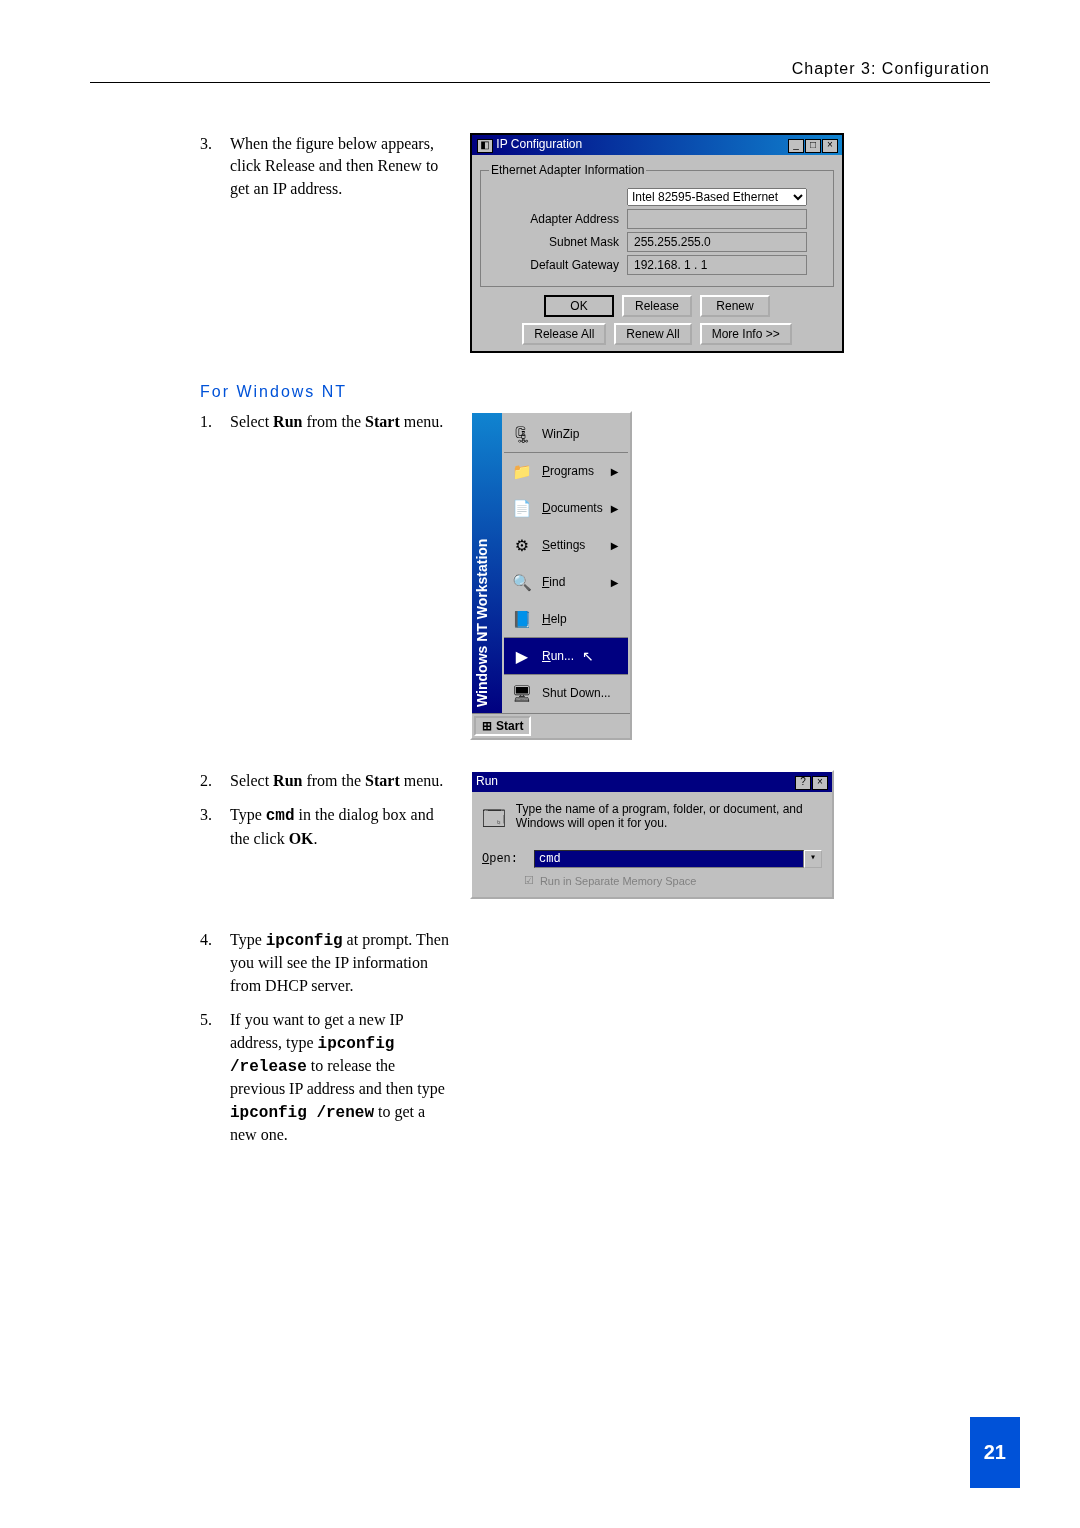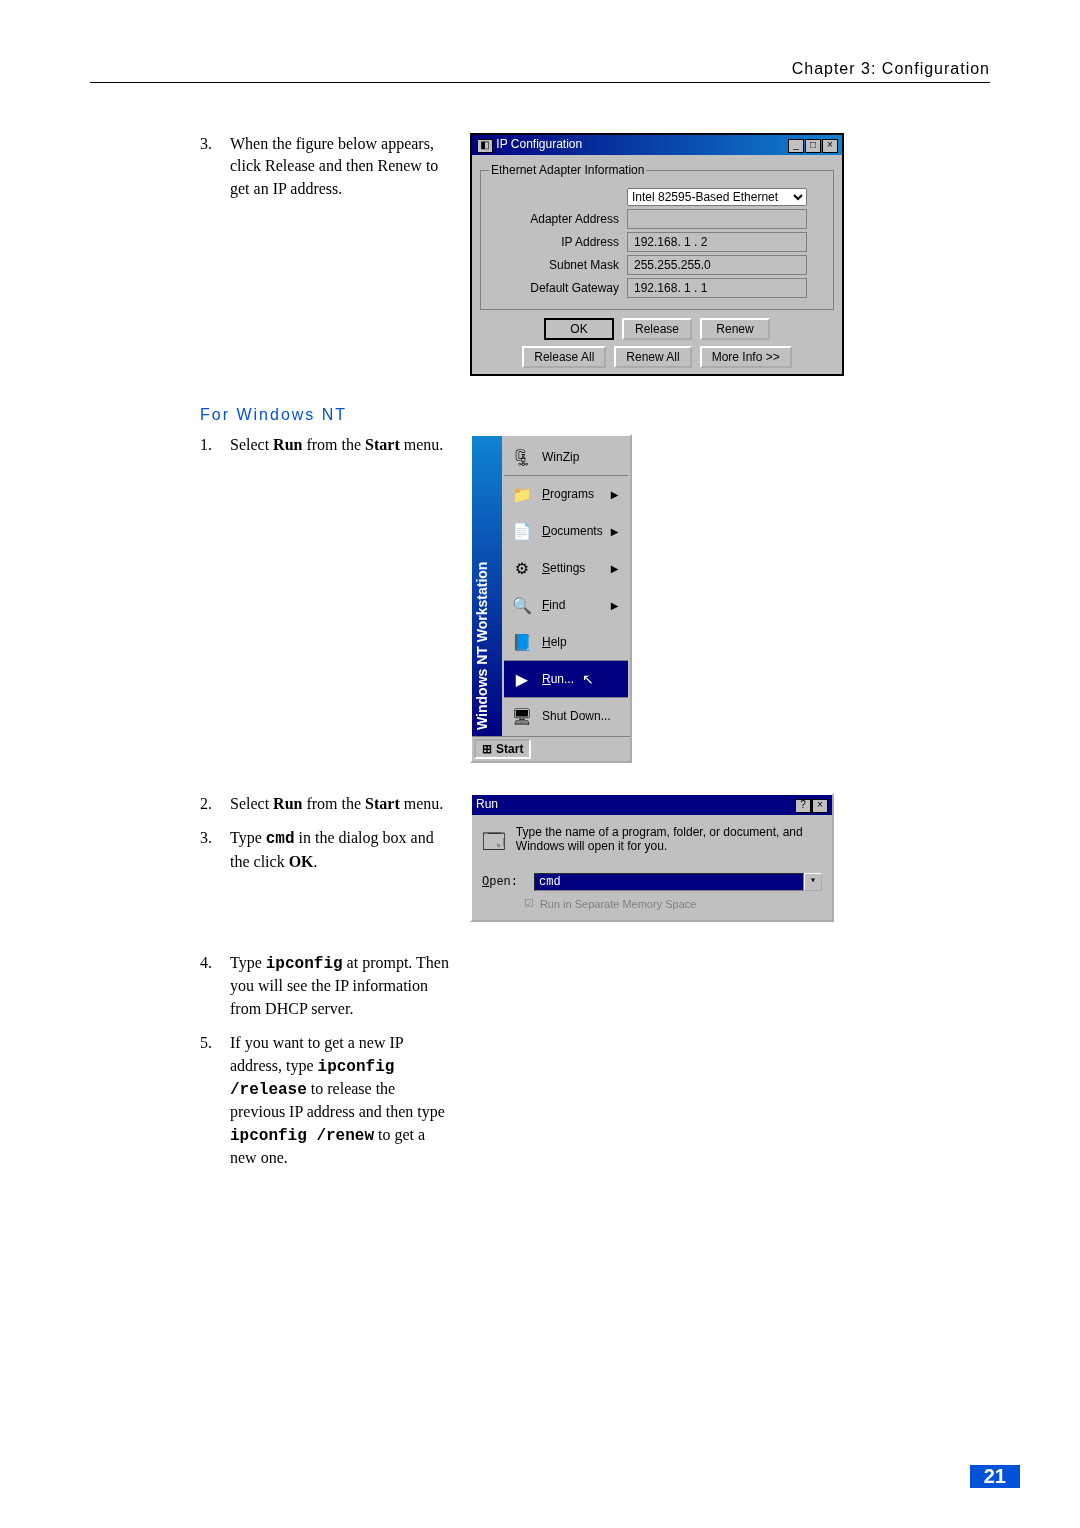--- a/index.html
+++ b/index.html
@@ -269,21 +269,21 @@
   }
   .page-num {
     position: absolute;
     right: 60px;
     bottom: 40px;
     background: #0052d8;
     color: #fff;
     font-family: Arial, sans-serif;
     font-size: 20px;
     font-weight: bold;
-    padding: 0 14px;
+    padding: 24px 14px;
   }
   .cursor {
     font-size: 14px;
   }
 </style>
 </head>
 <body>
 
 <div class="page">
   <div class="header">Chapter 3: Configuration</div>
@@ -307,24 +307,20 @@
           <legend>Ethernet Adapter Information</legend>
           <div class="iprow">
             <div class="lbl"></div>
             <select>
               <option>Intel 82595-Based Ethernet</option>
             </select>
           </div>
           <div class="iprow">
             <div class="lbl">Adapter Address</div>
             <div class="val"></div>
-          </div>
-          <div class="iprow">
-            <div class="lbl">IP Address</div>
-            <div class="val">192.168. 1 . 2</div>
           </div>
           <div class="iprow">
             <div class="lbl">Subnet Mask</div>
             <div class="val">255.255.255.0</div>
           </div>
           <div class="iprow">
             <div class="lbl">Default Gateway</div>
             <div class="val">192.168. 1 . 1</div>
           </div>
         </fieldset>

